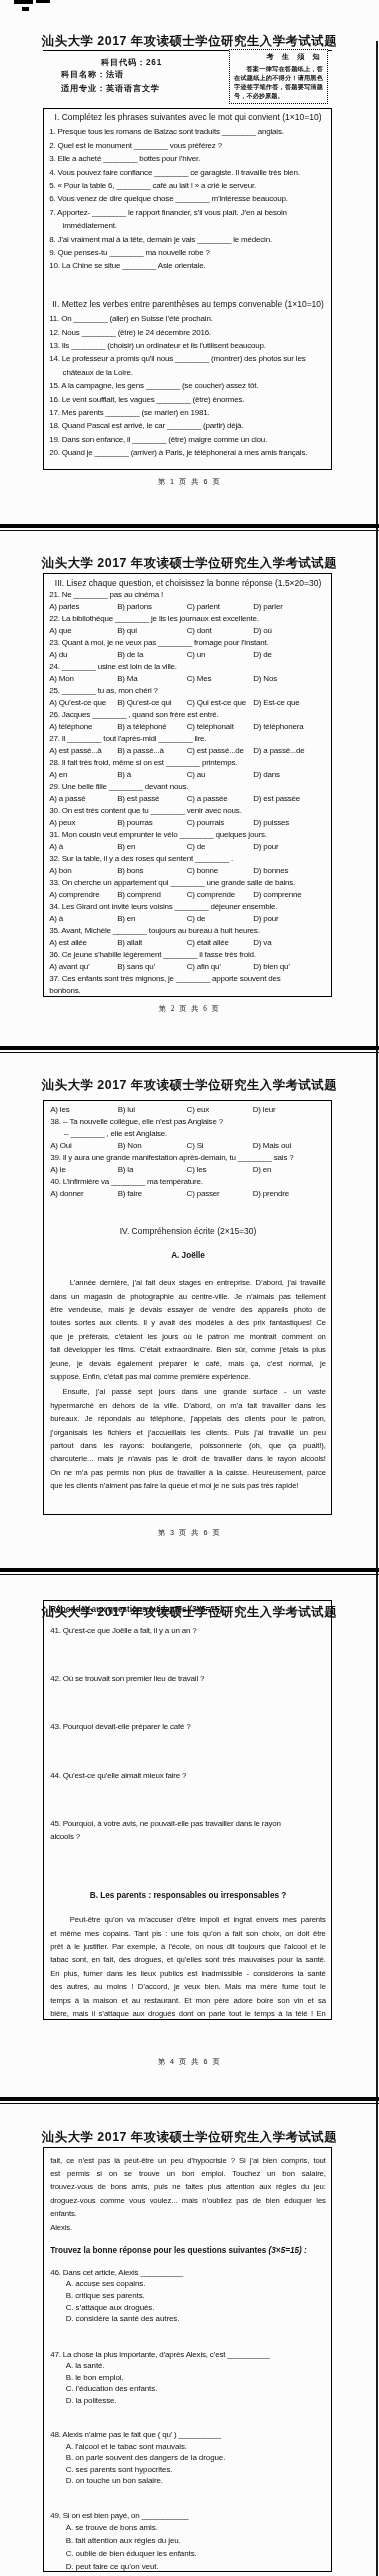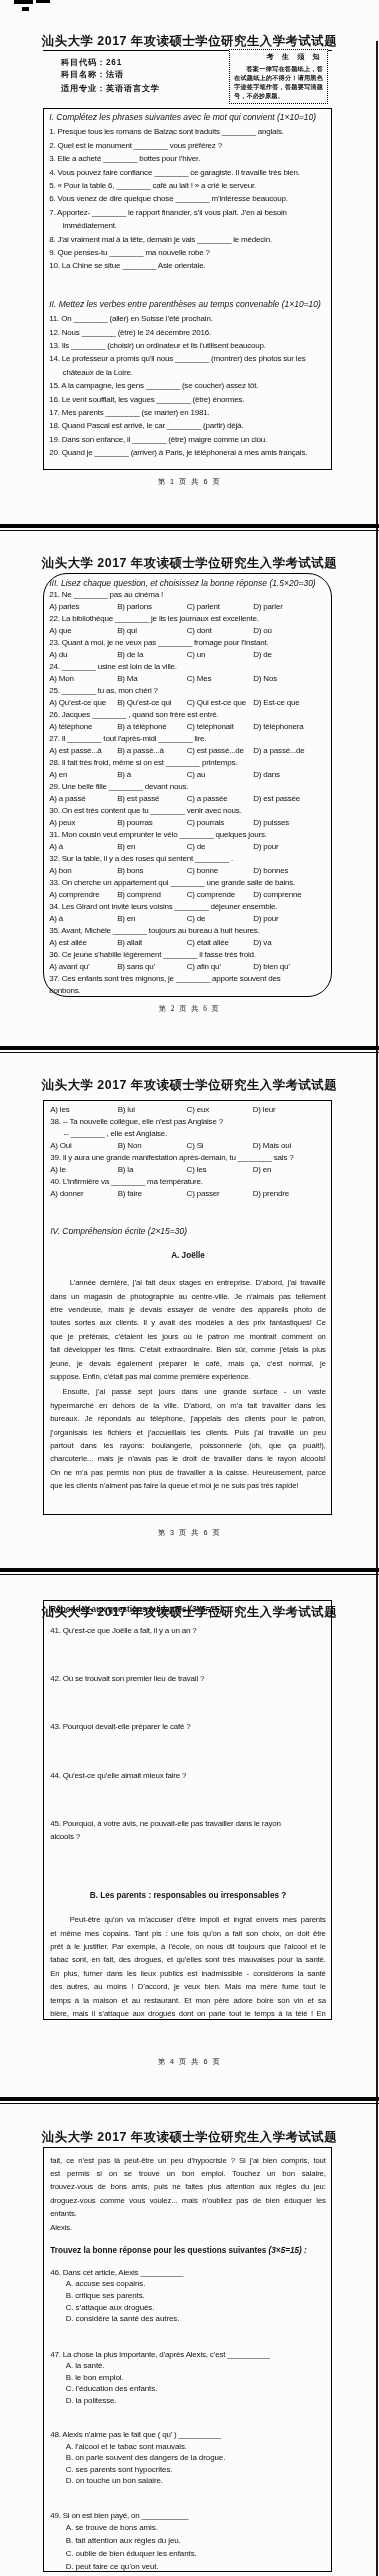--- a/index.html
+++ b/index.html
@@ -16,37 +16,37 @@
   .divider .thick{height:4.1px;background:#030303;}
   .divider .thin{height:1.5px;background:#0a0a0a;margin-top:1.5px;}
   #div1{top:524px;} #div2{top:1046px;} #div3{top:1568px;} #div4{top:2097px;}
   
   .page-title{position:absolute;left:29px;width:321px;text-align:center;
               font-size:12.4px;font-weight:bold;letter-spacing:0.5px;white-space:nowrap;}
   #t1{top:33px;} #t2{top:555px;} #t3{top:1077px;} #t4{top:1604px;} #t5{top:2129px;}
   
   #title-rule{position:absolute;left:43px;top:50px;width:289px;height:1px;background:#000;}
   .meta-line{position:absolute;left:61px;font-size:8.2px;font-weight:bold;letter-spacing:0.8px;height:10.3px;}
-  #meta1{top:57px;} #meta2{top:69px;} #meta3{top:83px;}
+  #meta1{top:57px;margin-left:40px;} #meta2{top:69px;} #meta3{top:83px;}
   #notice-box{position:absolute;left:229px;top:49px;width:99px;height:55px;box-sizing:border-box;
               border:0.8px dotted #000;background:#fcfcfc;padding:2.1px 4.1px;z-index:2;}
   #notice-title{text-align:right;font-size:7.2px;font-weight:bold;letter-spacing:3.1px;margin-bottom:1.5px;}
   #notice-body{font-size:6.2px;line-height:9px;text-align:justify;text-indent:2em;font-weight:bold;}
   
   .qbox{position:absolute;left:43px;width:289px;box-sizing:border-box;border:1px solid #000;background:transparent;}
   #page1-box{top:108px;height:362px;border-width:1.5px;padding:3.1px 4.1px 0 5.2px;}
-  #page2-box{top:573px;height:424px;padding:3.1px 4.1px 0 5.2px;border-radius:24px;}
+  #page2-box{top:573px;height:424px;padding:3.1px 4.1px 0 5.2px;}
   #page3-box{top:1100px;height:415px;padding:3.1px 5.2px 0 6.2px;}
   #page4-box{top:1600px;height:420px;padding:3.1px 5.2px 0 6.2px;}
   #page5-box{top:2147px;height:425px;padding:5.7px 5.2px 0 6.2px;}
   
   .line{white-space:nowrap;}
   .q{font-size:8px;letter-spacing:-0.2px;}
   .qind{padding-left:13.4px;}
-  .si{font-style:italic;font-size:8.5px;}
+  .si{font-size:8.5px;text-align:center;}
   .sb{font-size:8.2px;font-weight:bold;}
   .sb .sbi{font-style:italic;}
   .ch{font-weight:bold;font-size:8.2px;text-align:center;white-space:nowrap;}
   .optrow{display:grid;grid-template-columns:24.5% 25% 24% 26.5%;font-size:8px;letter-spacing:-0.2px;}
   .ollist{padding-left:15.5px;font-size:8px;letter-spacing:-0.1px;}
   .oli{white-space:nowrap;}
   .pline{font-size:7.7px;line-height:13.4px;height:13.4px;text-align:justify;letter-spacing:-0.1px;}
   .jl{text-align-last:justify;}
   .ind{padding-left:19.6px;}
   .ind2{padding-left:12.4px;}

